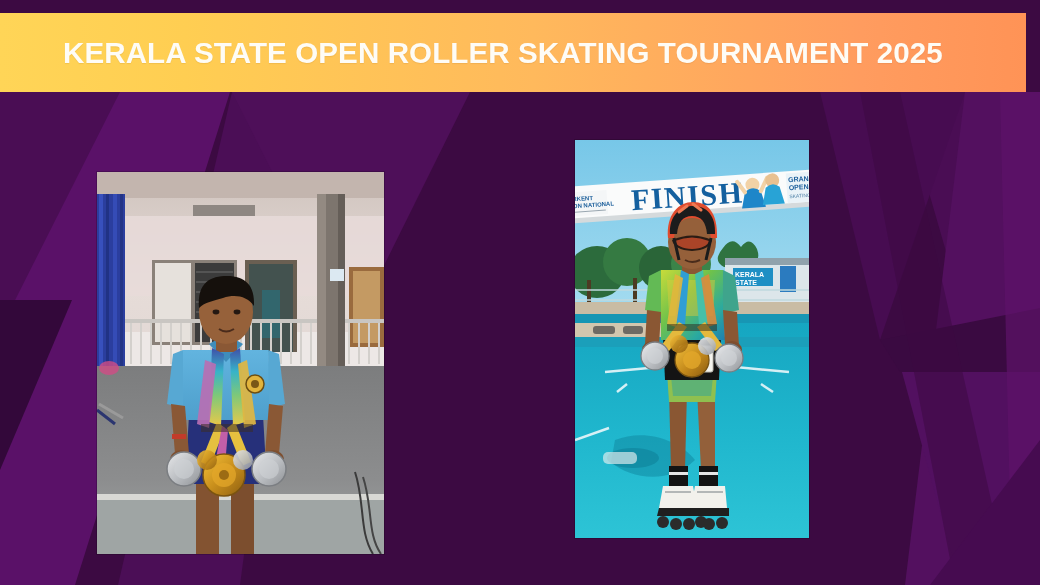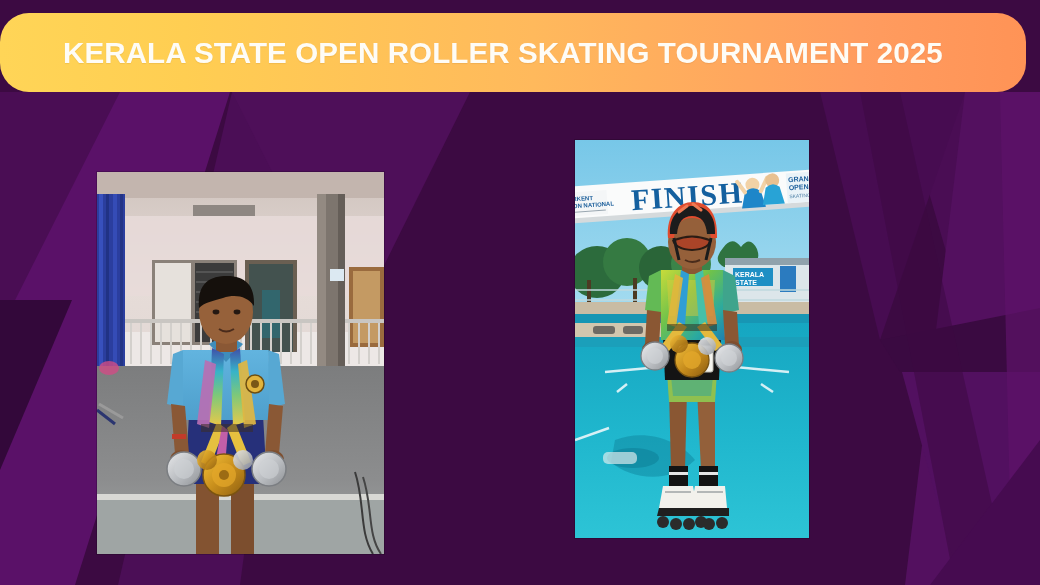--- a/index.html
+++ b/index.html
@@ -28,21 +28,20 @@
   
   #title-banner{
     position:absolute;
     left:0px;top:13px;
     width:1026px;height:79px;
     z-index:5;
     background:linear-gradient(90deg,#FFD557 0%,#FFCE52 18%,#FFB95C 52%,#FF9C5F 84%,#FF9356 100%);
     display:flex;align-items:center;
     box-sizing:border-box;
     padding-left:63px;
-    border-radius:29px;
   }
   #title-text{
     color:#FEFCF6;
     font-size:30px;
     font-weight:bold;
     letter-spacing:0.1px;
     line-height:1;
     white-space:nowrap;
     transform:scaleX(0.985);
     transform-origin:left center;

